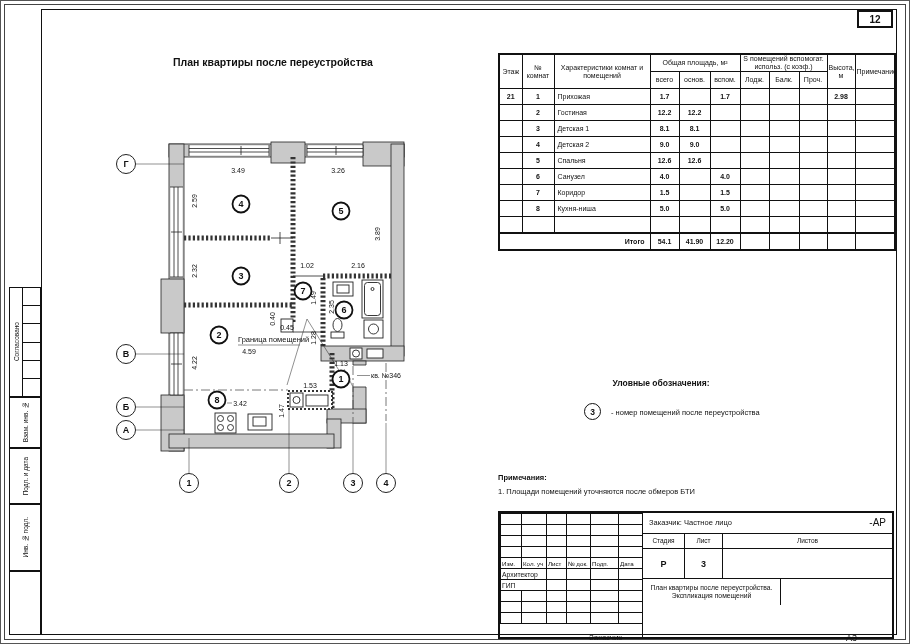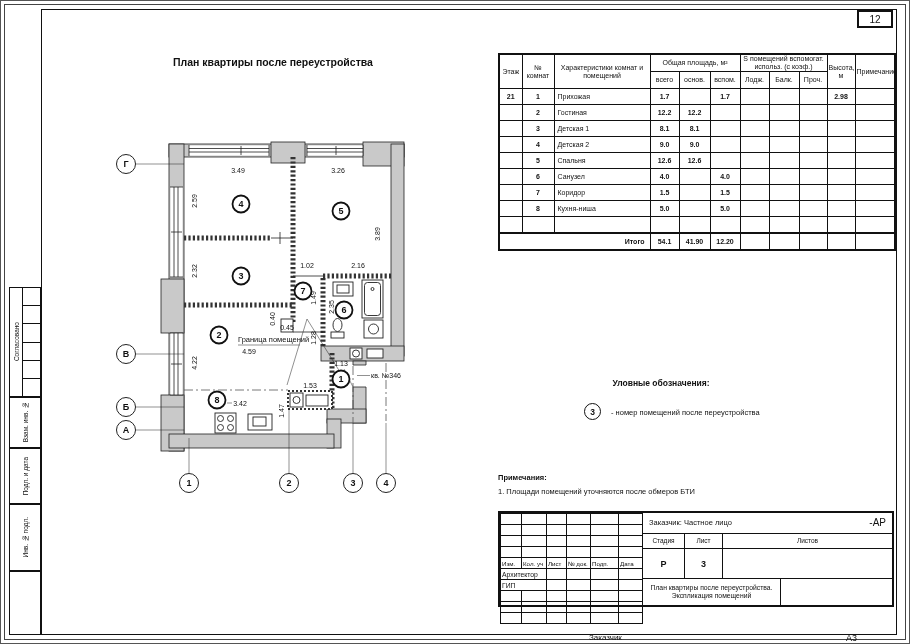--- a/index.html
+++ b/index.html
@@ -3,21 +3,21 @@
 <meta charset="utf-8">
 <style>
   body{margin:0;background:#e9e9e9}
   .sheet{position:relative;width:910px;height:644px;background:#fff;
          font-family:"Liberation Sans","DejaVu Sans",sans-serif;color:#111;
          border:1px solid #555;box-sizing:border-box;overflow:hidden}
   .sheet-edge{position:absolute;inset:3px;border:1px solid #444;pointer-events:none}
   .frame{position:absolute;left:40px;top:8px;width:856px;height:626px;border:1.6px solid #111;box-sizing:border-box}
   .abs{position:absolute}
   .pagebox{position:absolute;left:856px;top:9px;width:36px;height:18px;border:2px solid #111;
-           box-sizing:border-box;font-weight:normal;font-size:10px;text-align:center;line-height:15px}
+           box-sizing:border-box;font-weight:bold;font-size:10px;text-align:center;line-height:15px}
   
   .plan-svg{position:absolute;left:0;top:0;width:910px;height:644px}
   .wall{fill:#c9c9c9;stroke:#222;stroke-width:0.8}
   .winbg{fill:#fff;stroke:none}
   .thin{stroke:#222;stroke-width:0.8;fill:none}
   .thin2{stroke:#222;stroke-width:0.5;fill:none}
   .dotwall{stroke:#333;stroke-width:5;stroke-dasharray:2.2 2.2;fill:none}
   .hband{fill:#fff;stroke:#333;stroke-width:2;stroke-dasharray:2 2}
   .axisln{stroke:#555;stroke-width:0.8;stroke-dasharray:9 3 2 3;fill:none}
   .fixn{fill:#fff;stroke:#222;stroke-width:0.9}
@@ -40,21 +40,21 @@
   .expl tr.total td{border-top:2px solid #111;font-weight:bold}
   .expl td.tot-label{text-align:right;padding-right:5px}
   
   .legend-title{left:540px;top:377px;width:240px;text-align:center;font-size:8.5px;font-weight:bold}
   .legend-sym{left:583px;top:402px;width:17px;height:17px;border:1.6px solid #111;border-radius:50%;
               text-align:center;line-height:16px;font-size:8.5px;font-weight:bold;box-sizing:border-box}
   .legend-desc{left:610px;top:407px;font-size:7.5px}
   .notes-title{left:497px;top:472px;font-size:7.5px;font-weight:bold}
   .notes-line{left:497px;top:486px;font-size:7.5px}
   
-  .tb{position:absolute;left:497px;top:510px;width:396px;height:96px;border:2px solid #111;box-sizing:border-box}
+  .tb{position:absolute;left:497px;top:510px;width:396px;height:128px;border:2px solid #111;box-sizing:border-box}
   .tb-left{position:absolute;left:0;top:0;width:143px;height:100%;border-right:1.5px solid #111;box-sizing:border-box}
   table.tbl{border-collapse:collapse;width:142px;table-layout:fixed;font-size:6.2px}
   .tbl td{border:1px solid #111;height:10px;padding:0 1px;overflow:hidden;white-space:nowrap}
   .tbl tr.roles td{font-size:6.8px}
   .tb-right{position:absolute;left:143px;top:0;right:0;bottom:0}
   .tb-row1{height:21px;border-bottom:1.2px solid #111;box-sizing:border-box;font-size:7.5px;line-height:20px;padding:0 6px;position:relative}
   .tb-code{position:absolute;right:6px;top:0;font-weight:normal;font-size:10px}
   .tb-row2{height:24px;border-bottom:1.2px solid #111;box-sizing:border-box;display:flex;align-items:center;justify-content:center;text-align:center;font-size:7.5px;padding:0 4px}
   .tb-row3{height:45px;border-bottom:1.2px solid #111;box-sizing:border-box;display:flex}
   .tb-doc{width:138px;border-right:1.2px solid #111;box-sizing:border-box;display:flex;align-items:center;justify-content:center;text-align:center;font-size:8px;padding:0 8px}

